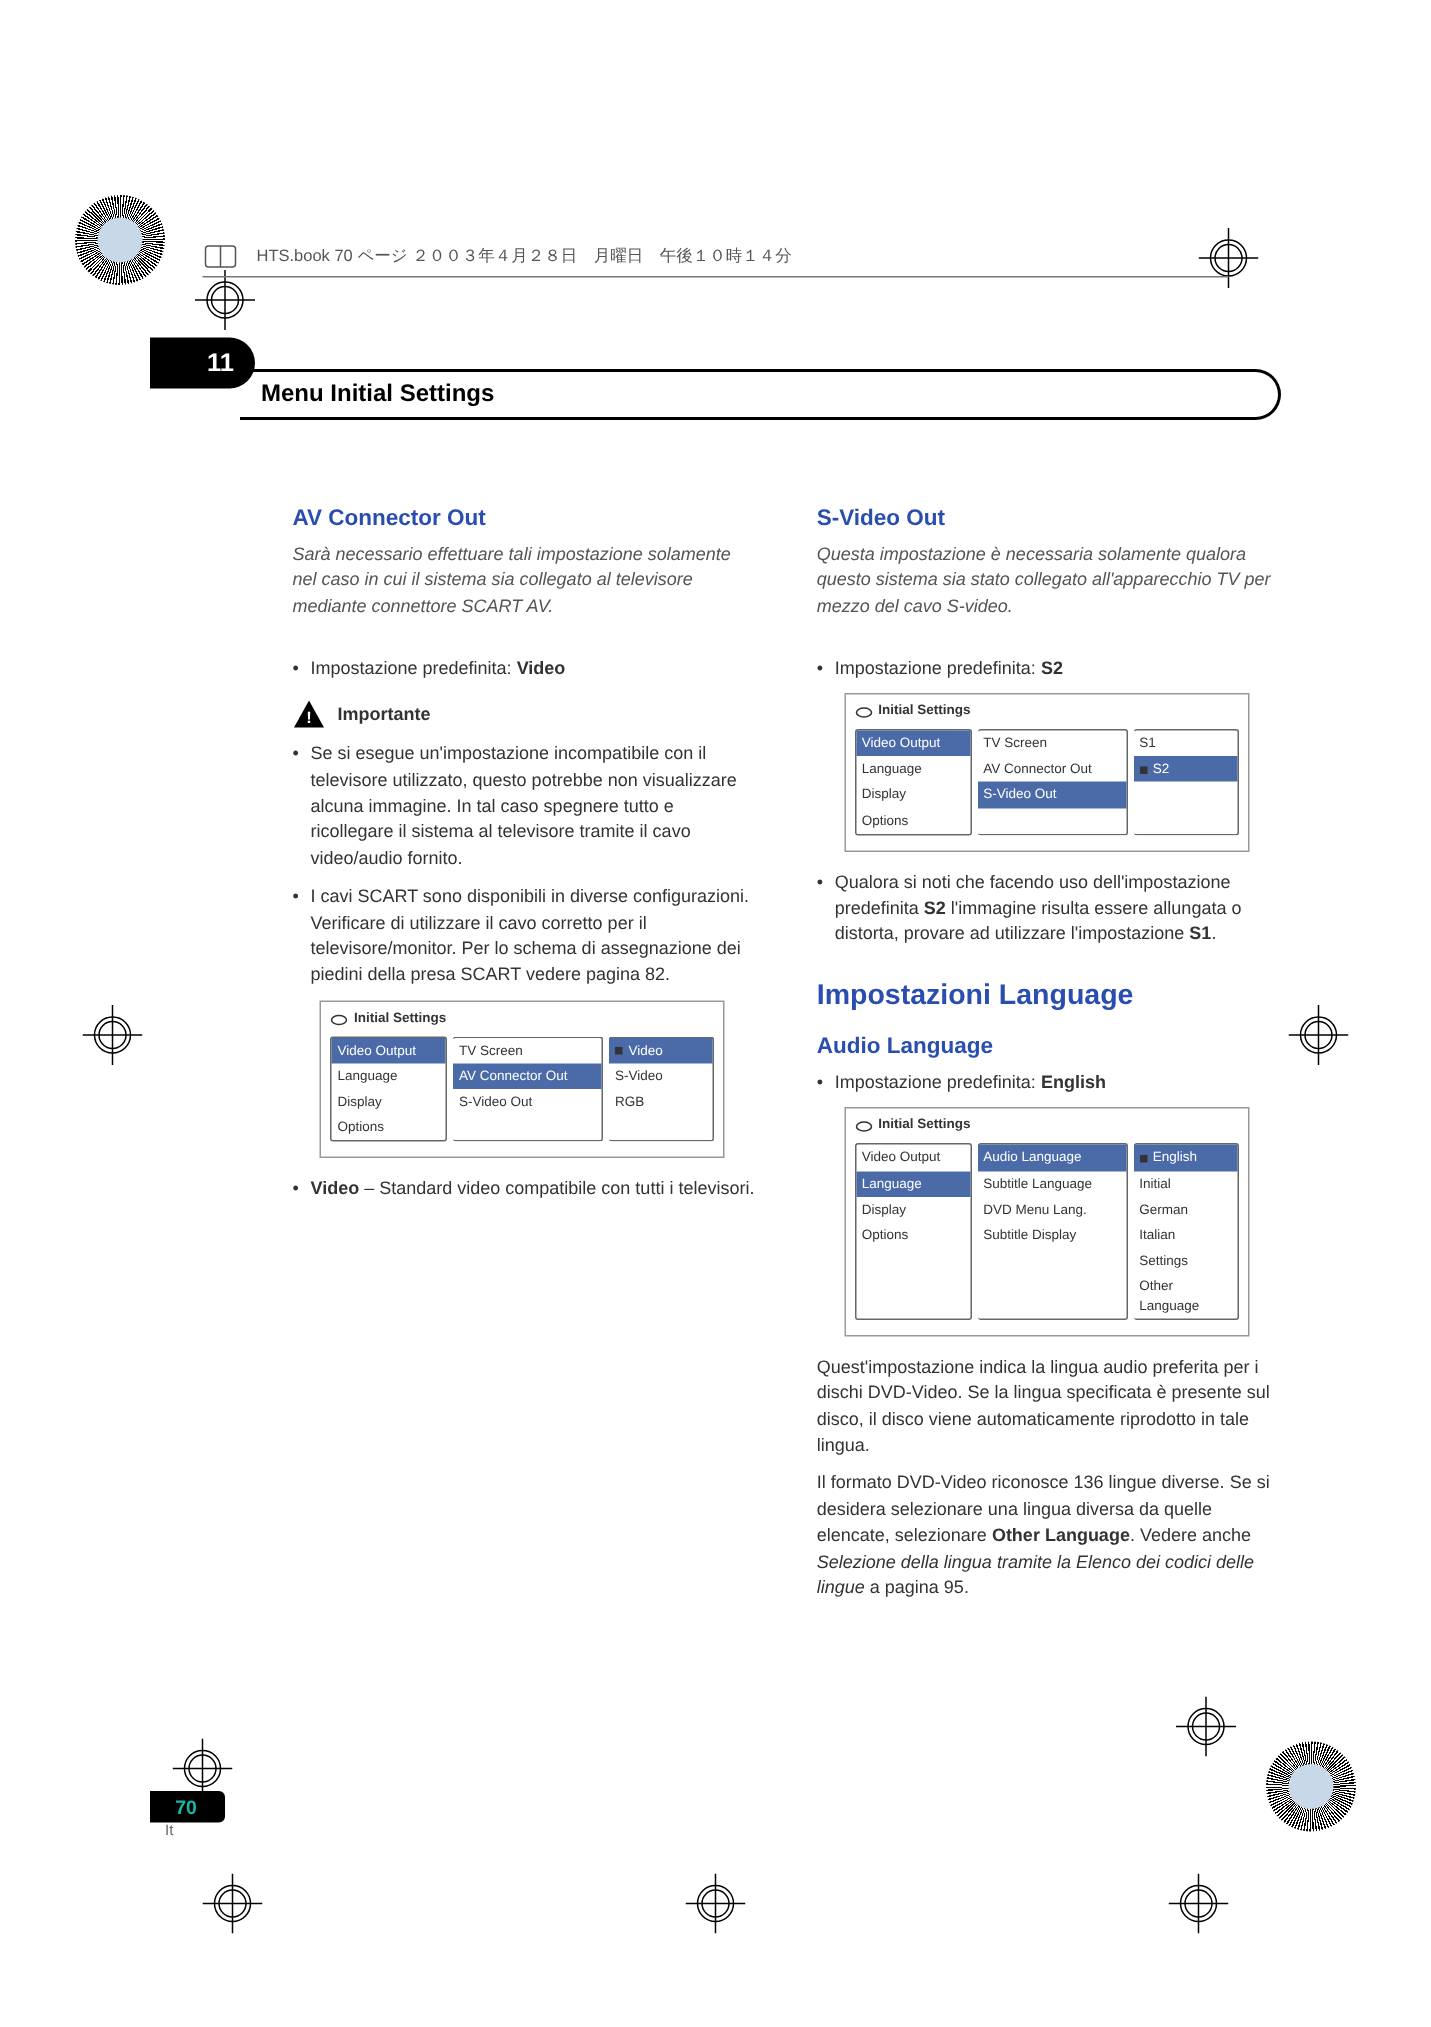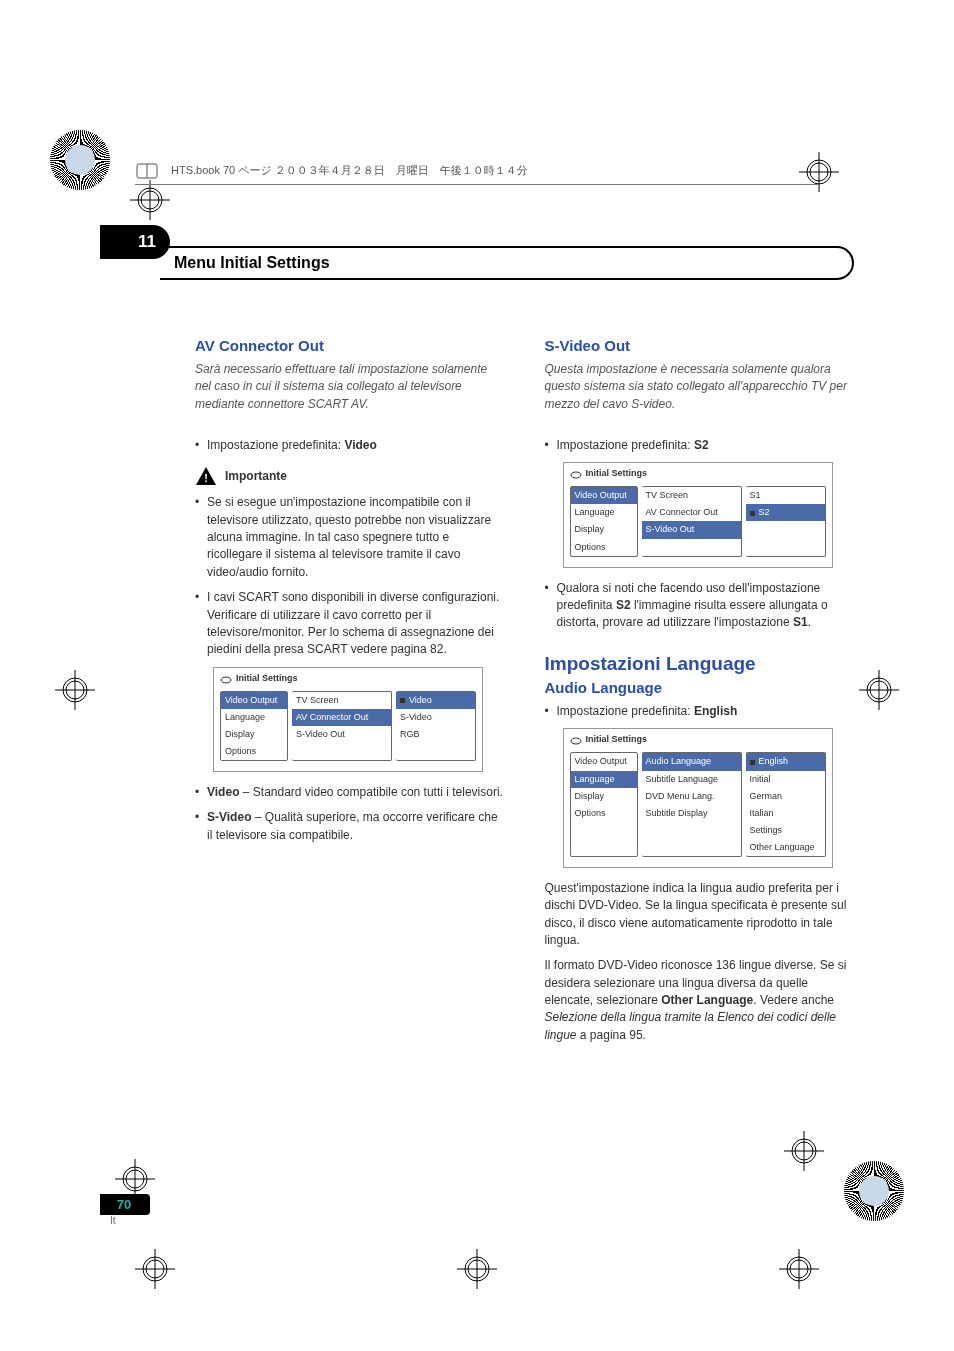--- a/index.html
+++ b/index.html
@@ -73,21 +73,21 @@
     margin-left:-10px;
     margin-top:41px;
   }
   .content {
     position:absolute;
     top:335px; left:195px; right:100px;
     display:flex; gap:40px;
   }
   .col { flex:1; font-size:12px; line-height:1.45; color:#333;}
   .col h3 { color:#2a4db0; font-size:15px; font-weight:bold; margin-bottom:4px;}
-  .col h2.big { color:#2a4db0; font-size:19px; font-weight:bold; margin:18px 0 0 0;}
+  .col h2.big { color:#2a4db0; font-size:19px; font-weight:bold; margin:18px 0 10px 0;}
   .col .ital { font-style:italic; color:#555; margin-bottom:24px;}
   .col ul { list-style:none; margin:0; padding:0;}
   .col ul li { position:relative; padding-left:12px; margin-bottom:8px;}
   .col ul li::before { content:'•'; position:absolute; left:0; top:0;}
   .col .impbox { display:flex; align-items:center; gap:8px; margin:12px 0 8px 0; }
   .col .impbox svg{flex-shrink:0;}
   .col .impbox span{font-weight:bold;}
   .col b{font-weight:bold;}
   .page-num {
     position:absolute;
@@ -111,21 +111,21 @@
   .menu-shot .ms-head{
     display:flex;align-items:flex-end;gap:4px;
     padding:4px 6px 6px 6px;
     font-weight:bold;
   }
   .menu-shot .ms-body{
     display:flex;
     padding:0 6px 10px 6px;
     gap:4px;
   }
-  .menu-shot .ms-col1{width:68px;}
+  .menu-shot .ms-col1{width:78px;}
   .menu-shot .ms-col2{width:100px;}
   .menu-shot .ms-col3{flex:1;}
   .menu-shot .ms-row{padding:2px 4px;}
   .menu-shot .sel{background:#4a6aa8;color:#fff;}
   .menu-shot .box1{border:1px solid #666;border-radius:2px;}
   .menu-shot .box2{border:1px solid #666;border-radius:2px;border-left:none;}
   .menu-shot .box3{border:1px solid #666;border-radius:2px;border-left:none;}
   .menu-shot .dot::before{content:'';display:inline-block;width:5px;height:5px;background:#333;margin-right:4px;vertical-align:middle;}
 </style>
 </head>
@@ -268,21 +268,20 @@
         <div class="ms-col3 box3">
           <div class="ms-row sel dot">Video</div>
           <div class="ms-row">S-Video</div>
           <div class="ms-row">RGB</div>
         </div>
       </div>
     </div>
 
     <ul>
       <li><b>Video</b><span> – Standard video compatibile con tutti i televisori.</span></li>
-      <li><b>S-Video</b><span> – Qualità superiore, ma occorre verificare che il televisore sia compatibile.</span></li>
     </ul>
   </div>
 
   <div class="col">
     <h3>S-Video Out</h3>
     <p class="ital">Questa impostazione è necessaria solamente qualora questo sistema sia stato collegato all'apparecchio TV per mezzo del cavo S-video.</p>
     <ul>
         <li><span>Impostazione predefinita: </span><b>S2</b></li>
       </ul>
 

